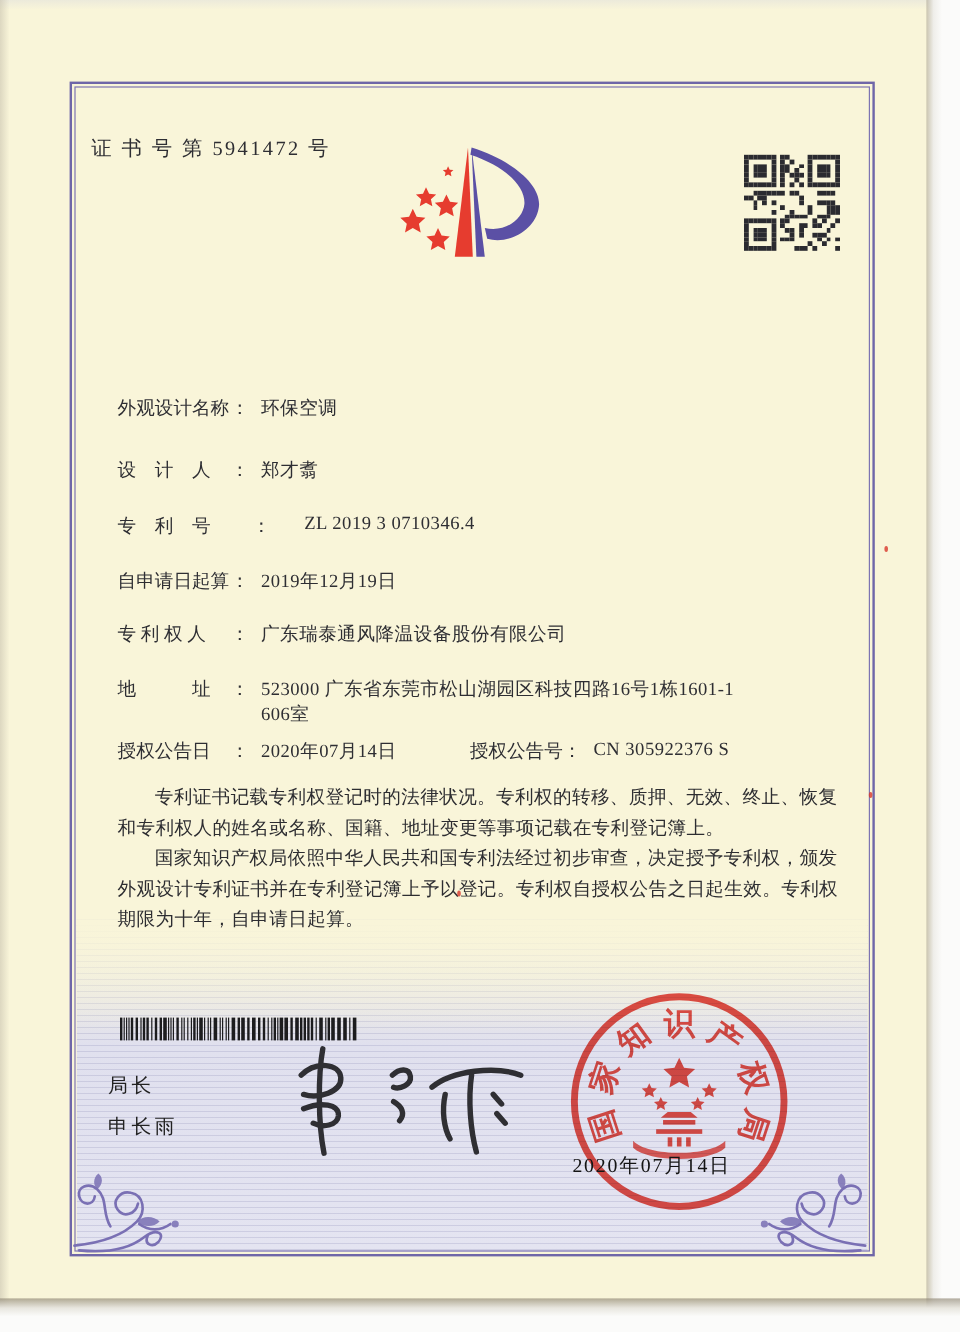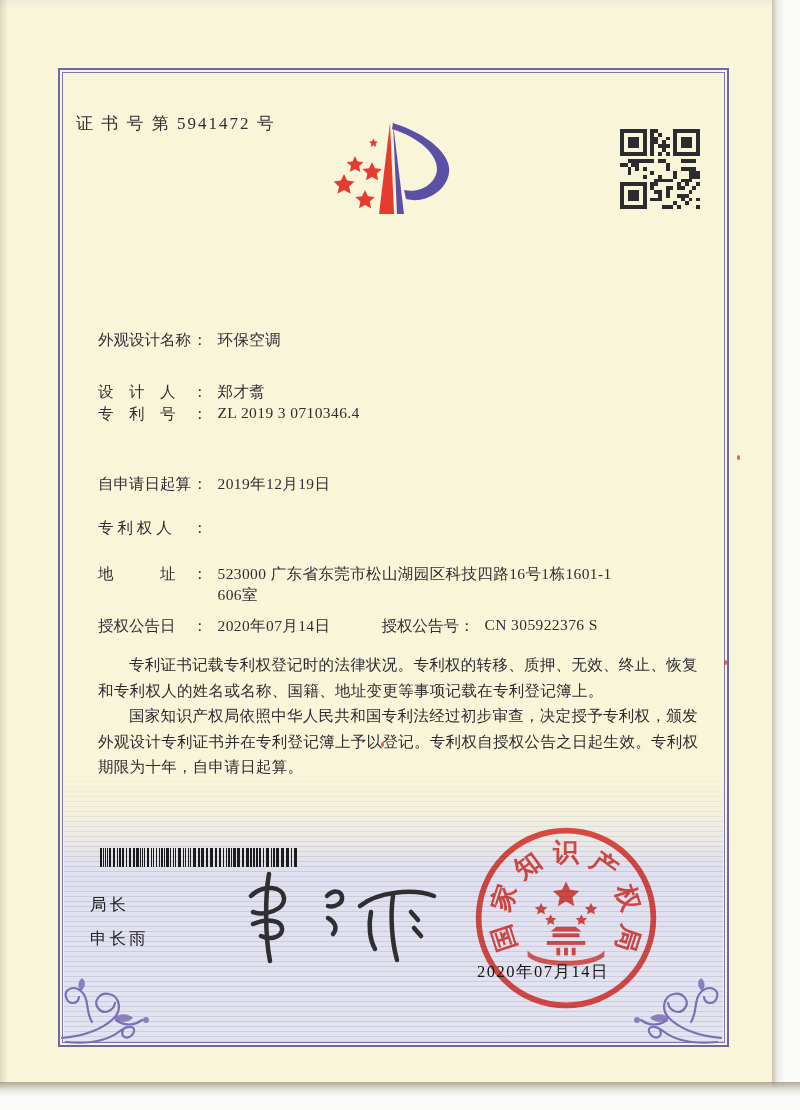--- a/index.html
+++ b/index.html
@@ -21,21 +21,21 @@
       linear-gradient(to bottom, rgba(225,225,239,0) 0%, #e0e0ee 38%, #e4e4f1 100%);}
   .fl{position:absolute;z-index:1;}
   
   .certno{position:absolute;left:76px;top:112px;font-size:17px;color:#2e2e33;letter-spacing:2px;z-index:2;}
   .title{position:absolute;left:58px;top:238px;width:671px;text-align:center;font-size:37px;font-weight:bold;letter-spacing:9px;color:#1d1d22;z-index:2;}
   .row{position:absolute;left:98px;right:78px;display:flex;align-items:flex-start;font-size:15.5px;color:#2e2e33;z-index:2;}
   .lbl{display:inline-block;width:94px;flex:0 0 94px;white-space:pre;}
   .col{flex:0 0 auto;}
   .val{margin-left:10px;letter-spacing:.4px;}
   .val2{letter-spacing:.4px;}
-  .grant-g2{margin-left:14px;display:flex;}
+  .grant-g2{margin-left:24px;display:flex;}
   .paras{position:absolute;left:98px;right:90px;top:652px;font-size:15.5px;line-height:25.5px;color:#2d2d31;letter-spacing:.3px;z-index:2;}
   .paras p{margin:0;text-indent:2em;}
   
   .barcode{position:absolute;left:100px;top:848px;width:200px;height:19px;display:flex;align-items:stretch;z-index:2;}
   .barcode i{display:block;height:100%;}
   
   .officer{position:absolute;left:90px;top:894px;z-index:2;font-family:"Liberation Sans","DejaVu Sans",sans-serif;color:#222;font-size:16.5px;letter-spacing:3px;}
   .officer .nm{margin-top:12px;}
   .sig{position:absolute;left:225px;top:866px;z-index:2;}
   
@@ -552,33 +552,34 @@
   <div class="row" style="top:330px;">
     <span class="lbl">外观设计名称</span>
       <span class="col">：</span>
       <span class="val">环保空调</span>
   </div>
   <div class="row" style="top:382px;">
     <span class="lbl">设　计　人</span>
       <span class="col">：</span>
       <span class="val">郑才翥</span>
   </div>
-  <div class="row" style="top:404px;">
+  <div class="row" style="top:428px;gap:18px;">
     <span class="lbl">专　利　号</span>
       <span class="col">：</span>
       <span class="val">ZL 2019 3 0710346.4</span>
   </div>
   <div class="row" style="top:474px;">
     <span class="lbl">自申请日起算</span>
       <span class="col">：</span>
       <span class="val">2019年12月19日</span>
   </div>
   <div class="row" style="top:518px;">
     <span class="lbl">专 利 权 人</span>
       <span class="col">：</span>
+      <span class="val">广东瑞泰通风降温设备股份有限公司</span>
   </div>
   <div class="row" style="top:564px;">
     <span class="lbl">地　　　址</span>
       <span class="col">：</span>
     <span class="val">
       <span class="val2" style="display:block;">523000 广东省东莞市松山湖园区科技四路16号1栋1601-1</span>
       <span class="val2" style="display:block;">606室</span>
     </span>
   </div>
   <div class="row" style="top:616px;">

